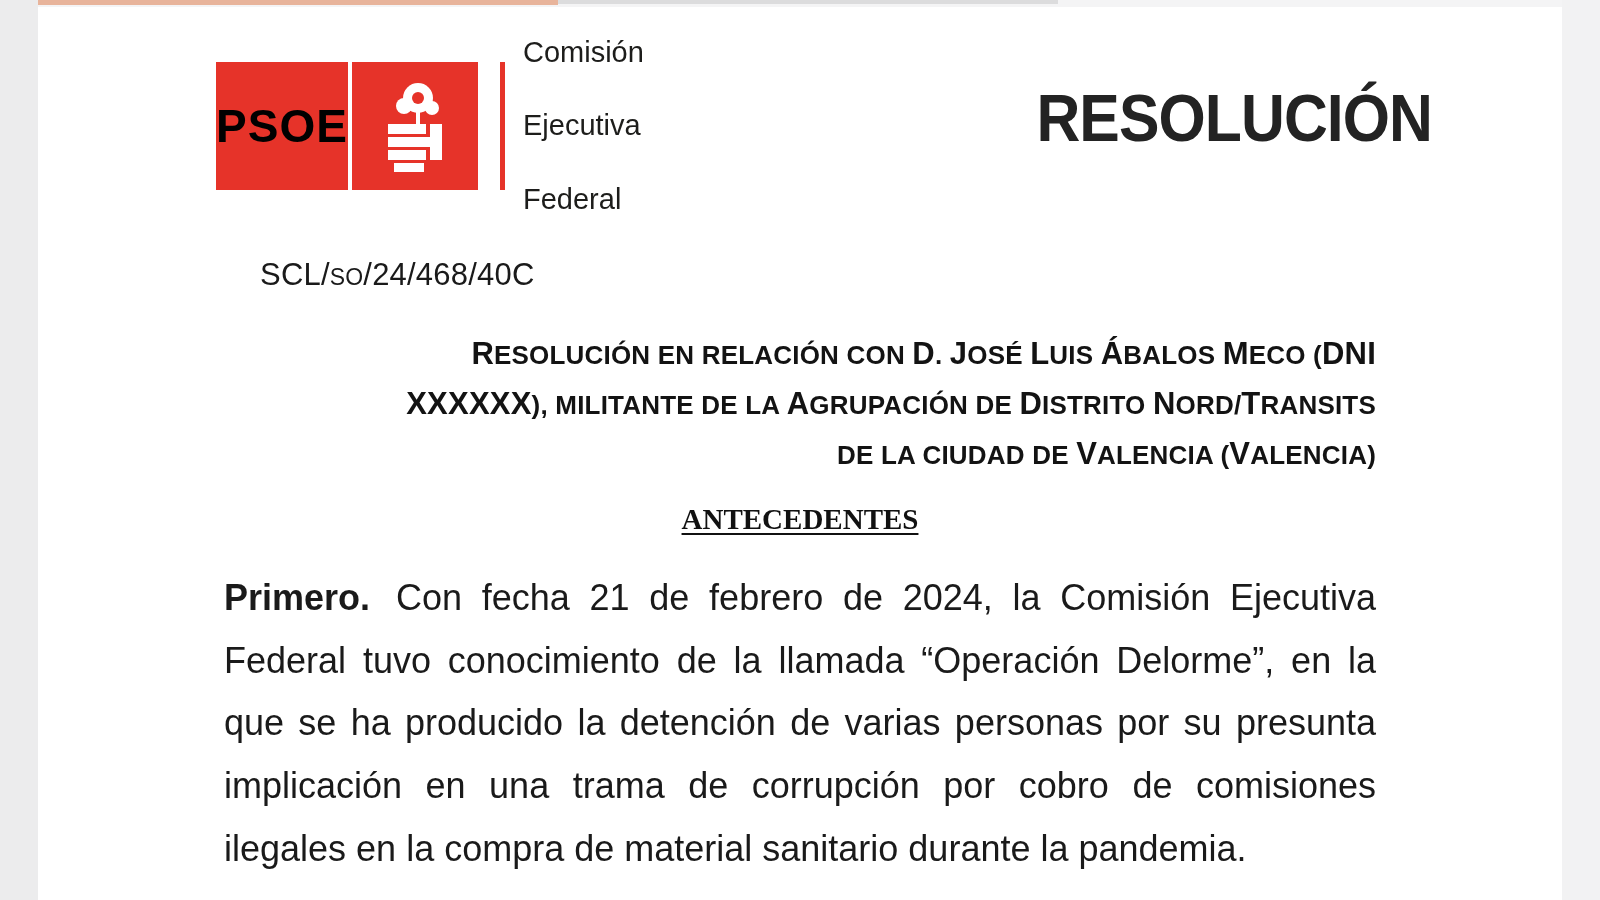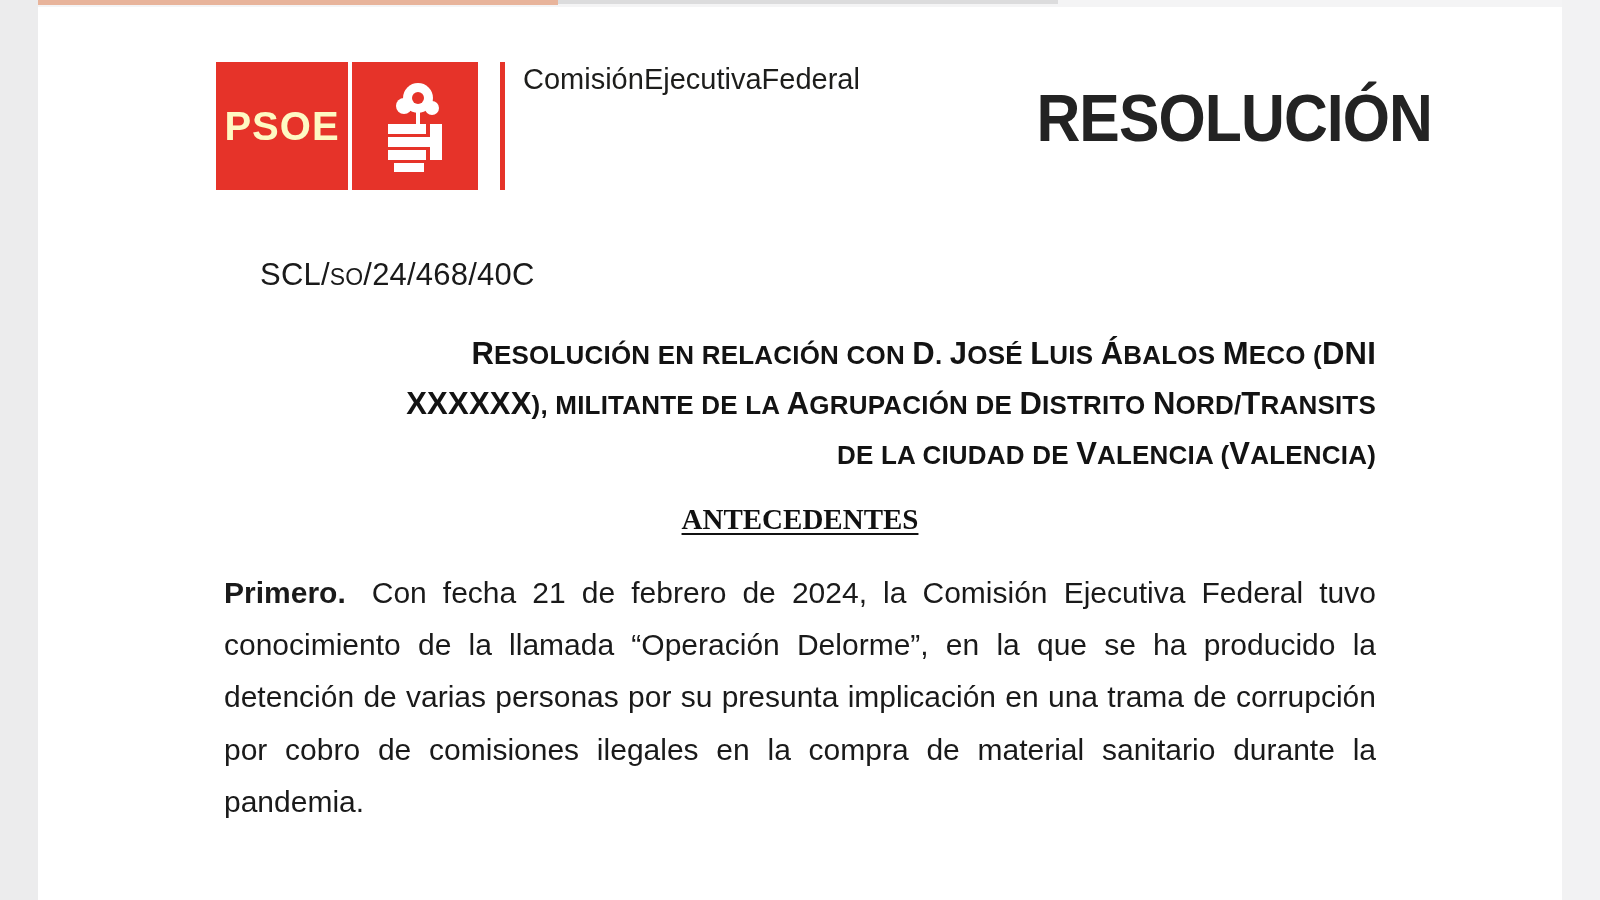--- a/index.html
+++ b/index.html
@@ -82,49 +82,50 @@
   }
   .logo-psoe {
     width: 132px;
     height: 128px;
     background: #e63329;
     display: flex;
     align-items: center;
     justify-content: center;
   }
   .logo-psoe span {
-    color: #fef9c3;
-    font-weight: bold;
-    font-size: 40px;
+    color: #000000;
+    font-weight: bold;
+    font-size: 46px;
     letter-spacing: 1px;
     font-family: "Liberation Sans", sans-serif;
   }
   .logo-fist {
     width: 126px;
     height: 128px;
     background: #e63329;
     margin-left: 4px;
     position: relative;
   }
   .logo-fist svg { position: absolute; top: 14px; left: 22px; }
   .logo-divider {
     width: 5px;
     height: 128px;
     background: #e63329;
     margin-left: 22px;
   }
   .logo-text {
     margin-left: 18px;
     display: flex;
-    flex-direction: row;
+    flex-direction: column;
     justify-content: center;
     height: 128px;
     font-size: 29px;
     line-height: 1.22;
     color: #1d1d1b;
+    gap: 38px;
   }
   .resolucion-title {
     position: absolute;
     top: 18px;
     right: 0;
     font-family: "Liberation Sans", sans-serif;
     font-weight: bold;
     font-size: 66px;
     letter-spacing: -1px;
     color: #232323;
@@ -170,21 +171,21 @@
     text-underline-offset: 4px;
     color: #111111;
     font-family: Liberation Serif, serif;
   }
 
   .para {
     position: absolute;
     left: 186px;
     width: 1152px;
     text-align: justify;
-    font-size: 30px;
+    font-size: 36px;
     line-height: 1.74;
     color: #1a1a1a;
   }
   .para-1 { top: 560px; }
   .para-2 { top: 838px; }
   .para b { font-weight: bold; }
   .lead-gap { display: inline-block; width: 26px; }
 </style>
 </head>
 <body>

